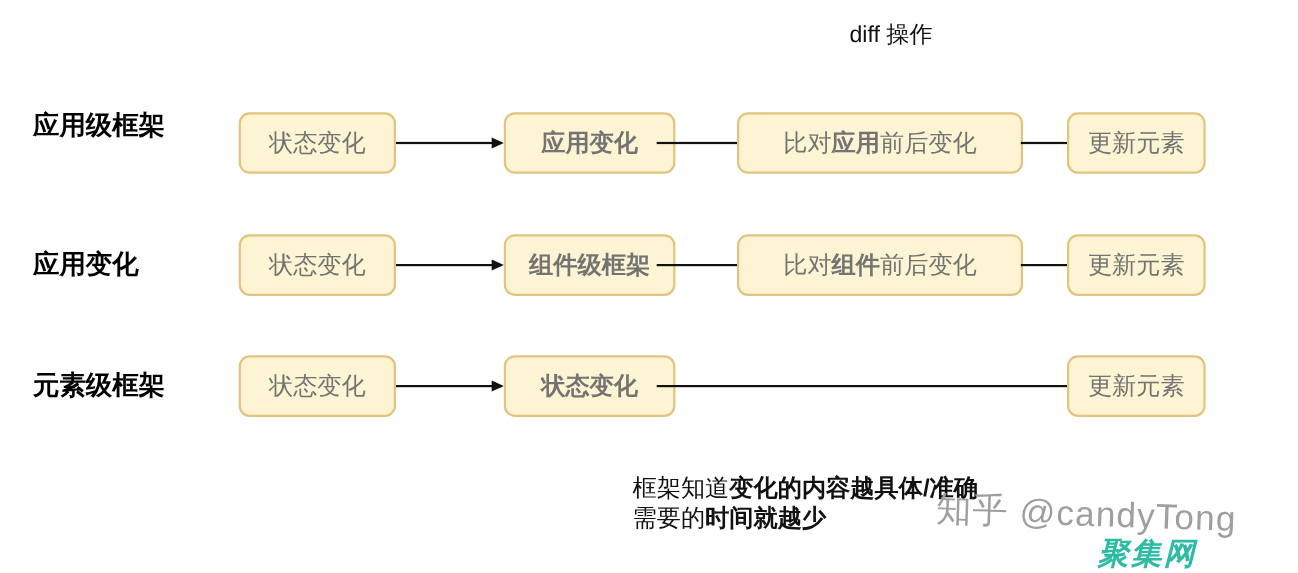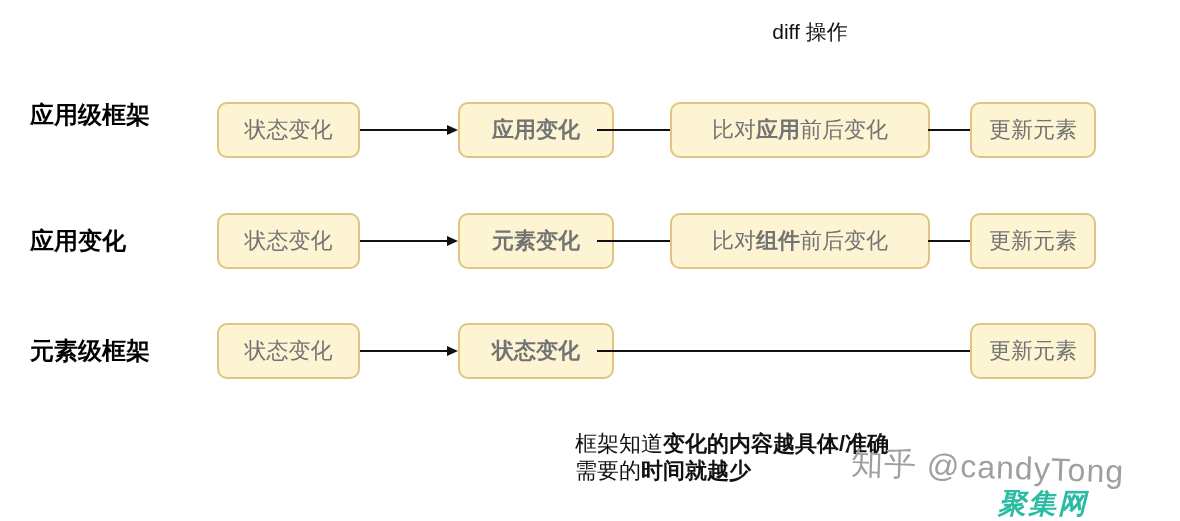--- a/index.html
+++ b/index.html
@@ -77,21 +77,21 @@
     <span>比对</span>
       <b>应用</b>
       <span>前后变化</span>
   </div>
   <div class="arrow ar1 a-c3c4"></div>
   <div class="box col4 r1">更新元素</div>
 
   <div class="row-label lbl2">应用变化</div>
   <div class="box col1 r2">状态变化</div>
   <div class="arrow ar2 a-c1c2"></div>
-  <div class="box col2 r2 bold">元素变化</div>
+  <div class="box col2 r2 bold">组件级框架</div>
   <div class="arrow ar2 a-c2c3"></div>
   <div class="box col3 r2">
     <span>比对</span>
       <b>组件</b>
       <span>前后变化</span>
   </div>
   <div class="arrow ar2 a-c3c4"></div>
   <div class="box col4 r2">更新元素</div>
 
   <div class="row-label lbl3">元素级框架</div>

